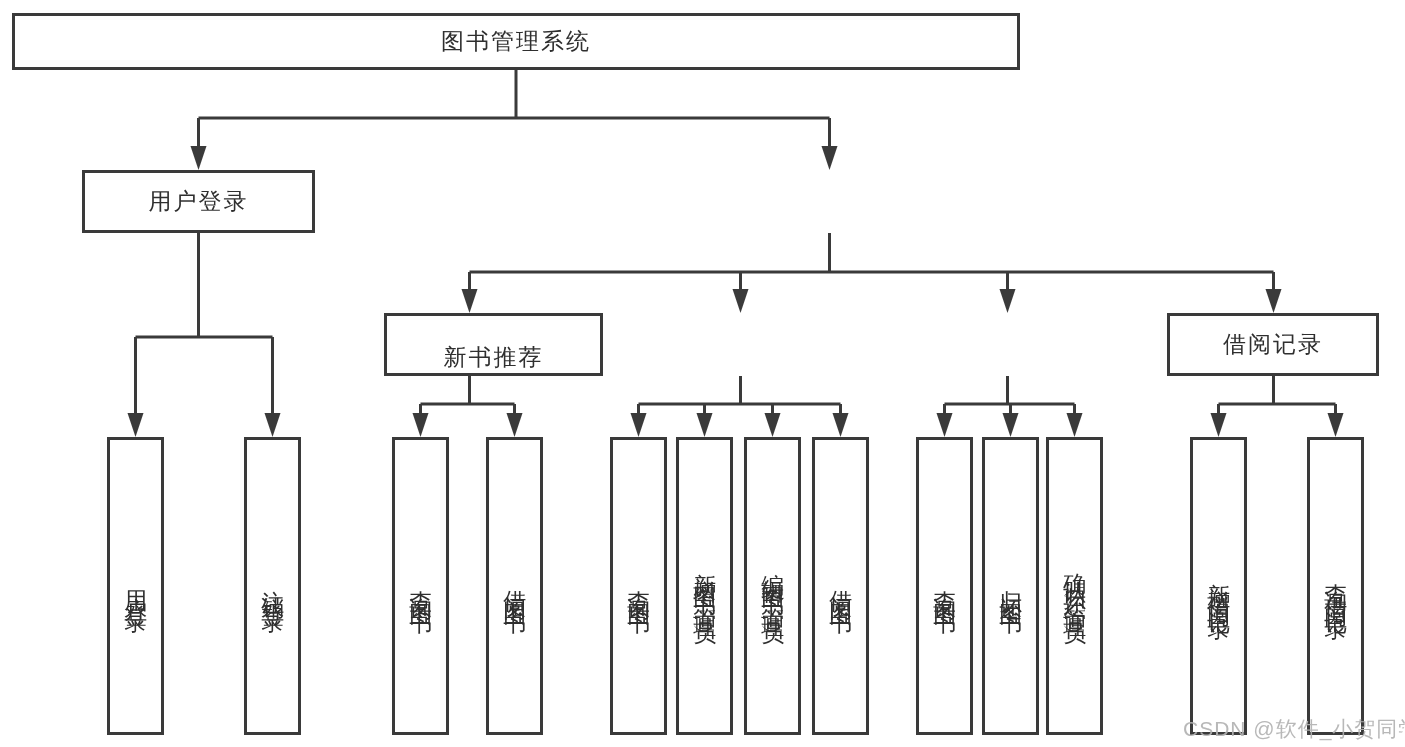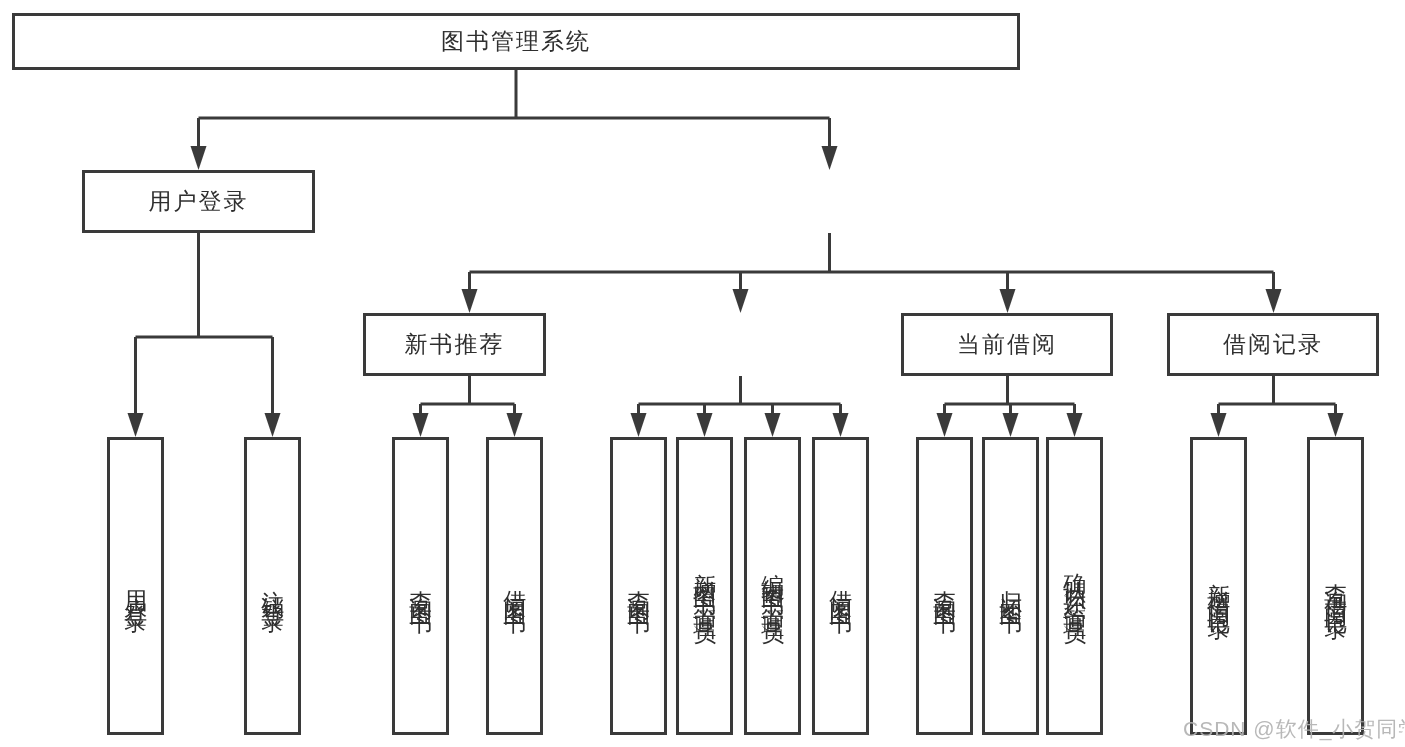--- a/index.html
+++ b/index.html
@@ -68,25 +68,22 @@
   </svg>
 
   <div class="node h" style="left:12px; top:13px; width:1008px; height:57px;">
     <span>图书管理系统</span>
   </div>
 
   <div class="node h" style="left:82px; top:170px; width:233px; height:63px;">
     <span>用户登录</span>
   </div>
 
-  <div class="node h" style="left:363px; top:313px; width:183px; height:63px;">
+  <div class="node h" style="left:384px; top:313px; width:219px; height:63px;align-items:flex-end;">
     <span>新书推荐</span>
-  </div>
-  <div class="node h" style="left:901px; top:313px; width:212px; height:63px;">
-    <span>当前借阅</span>
   </div>
   <div class="node h" style="left:1167px; top:313px; width:212px; height:63px;">
     <span>借阅记录</span>
   </div>
 
   <div class="node leaf" style="left:107px;">
     <span class="vlabel">用户登录</span>
   </div>
   <div class="node leaf" style="left:244px;">
     <span class="vlabel">注销登录</span>

